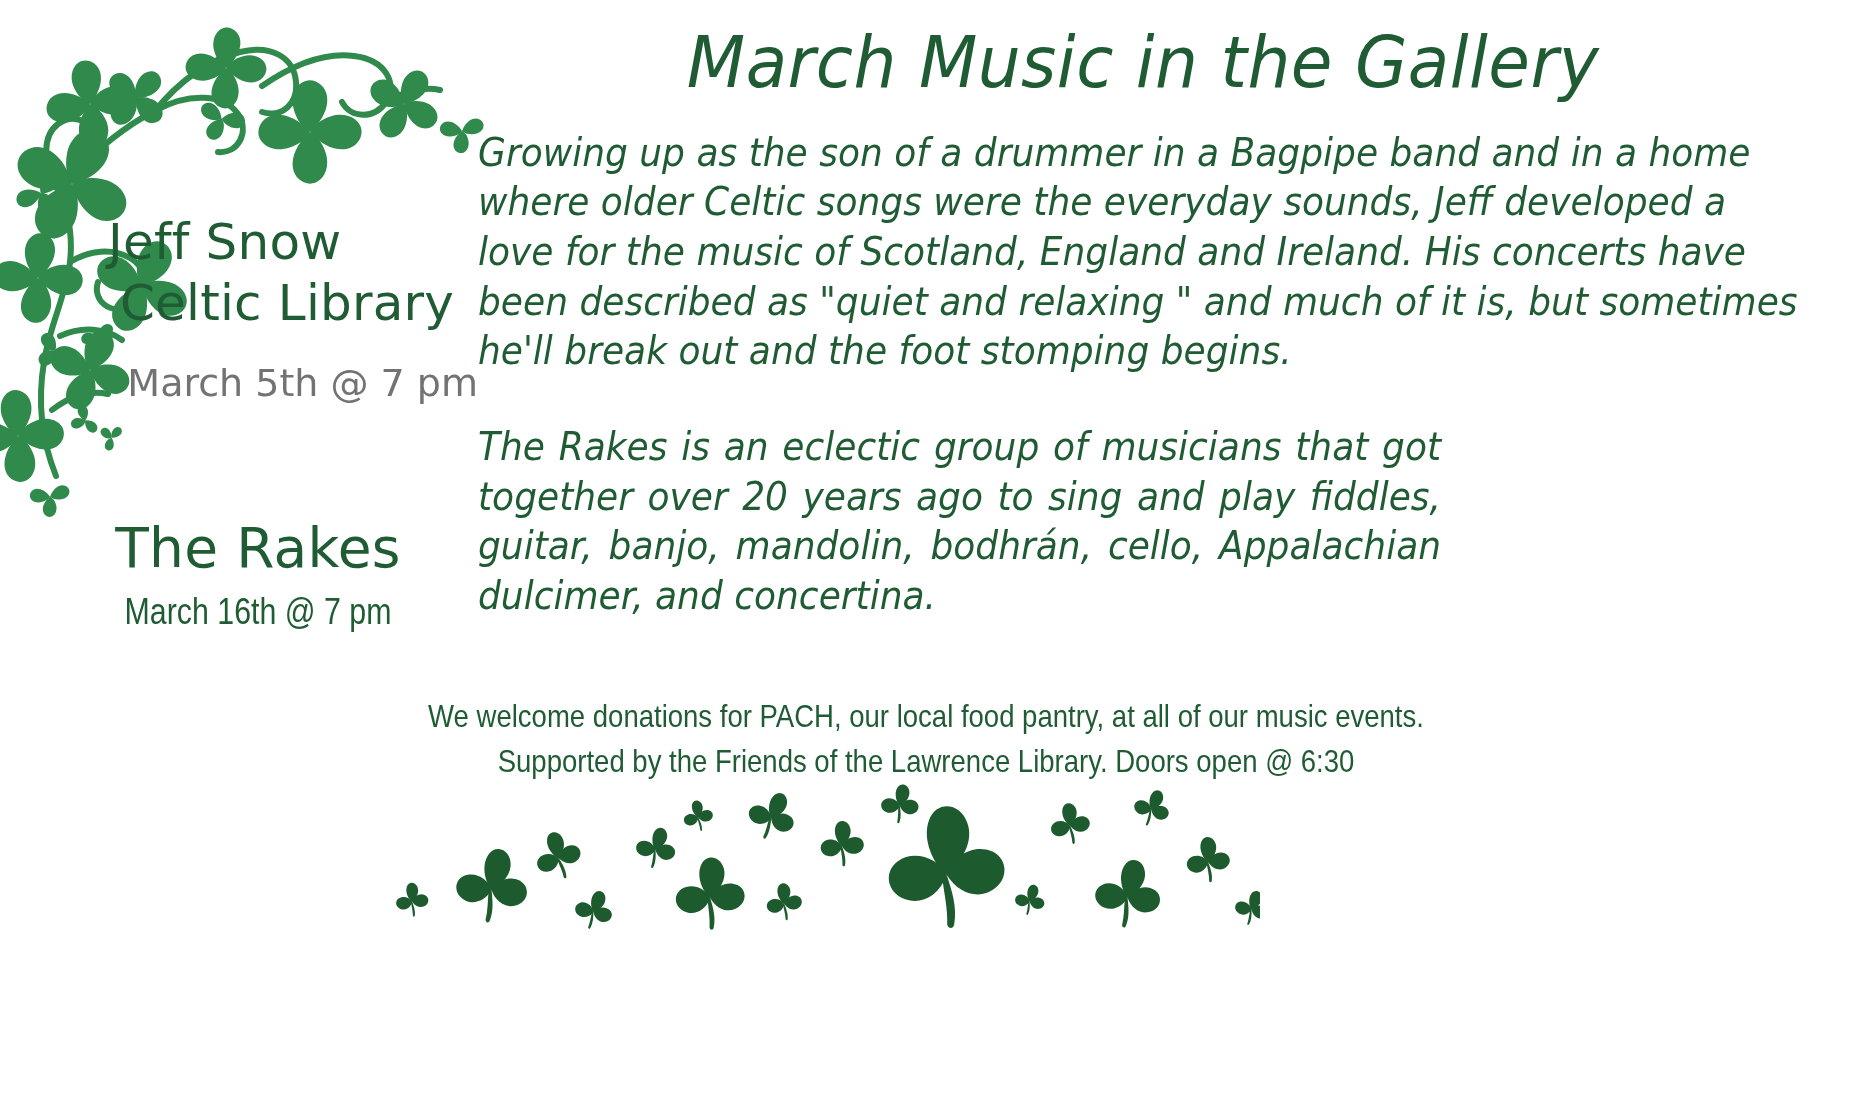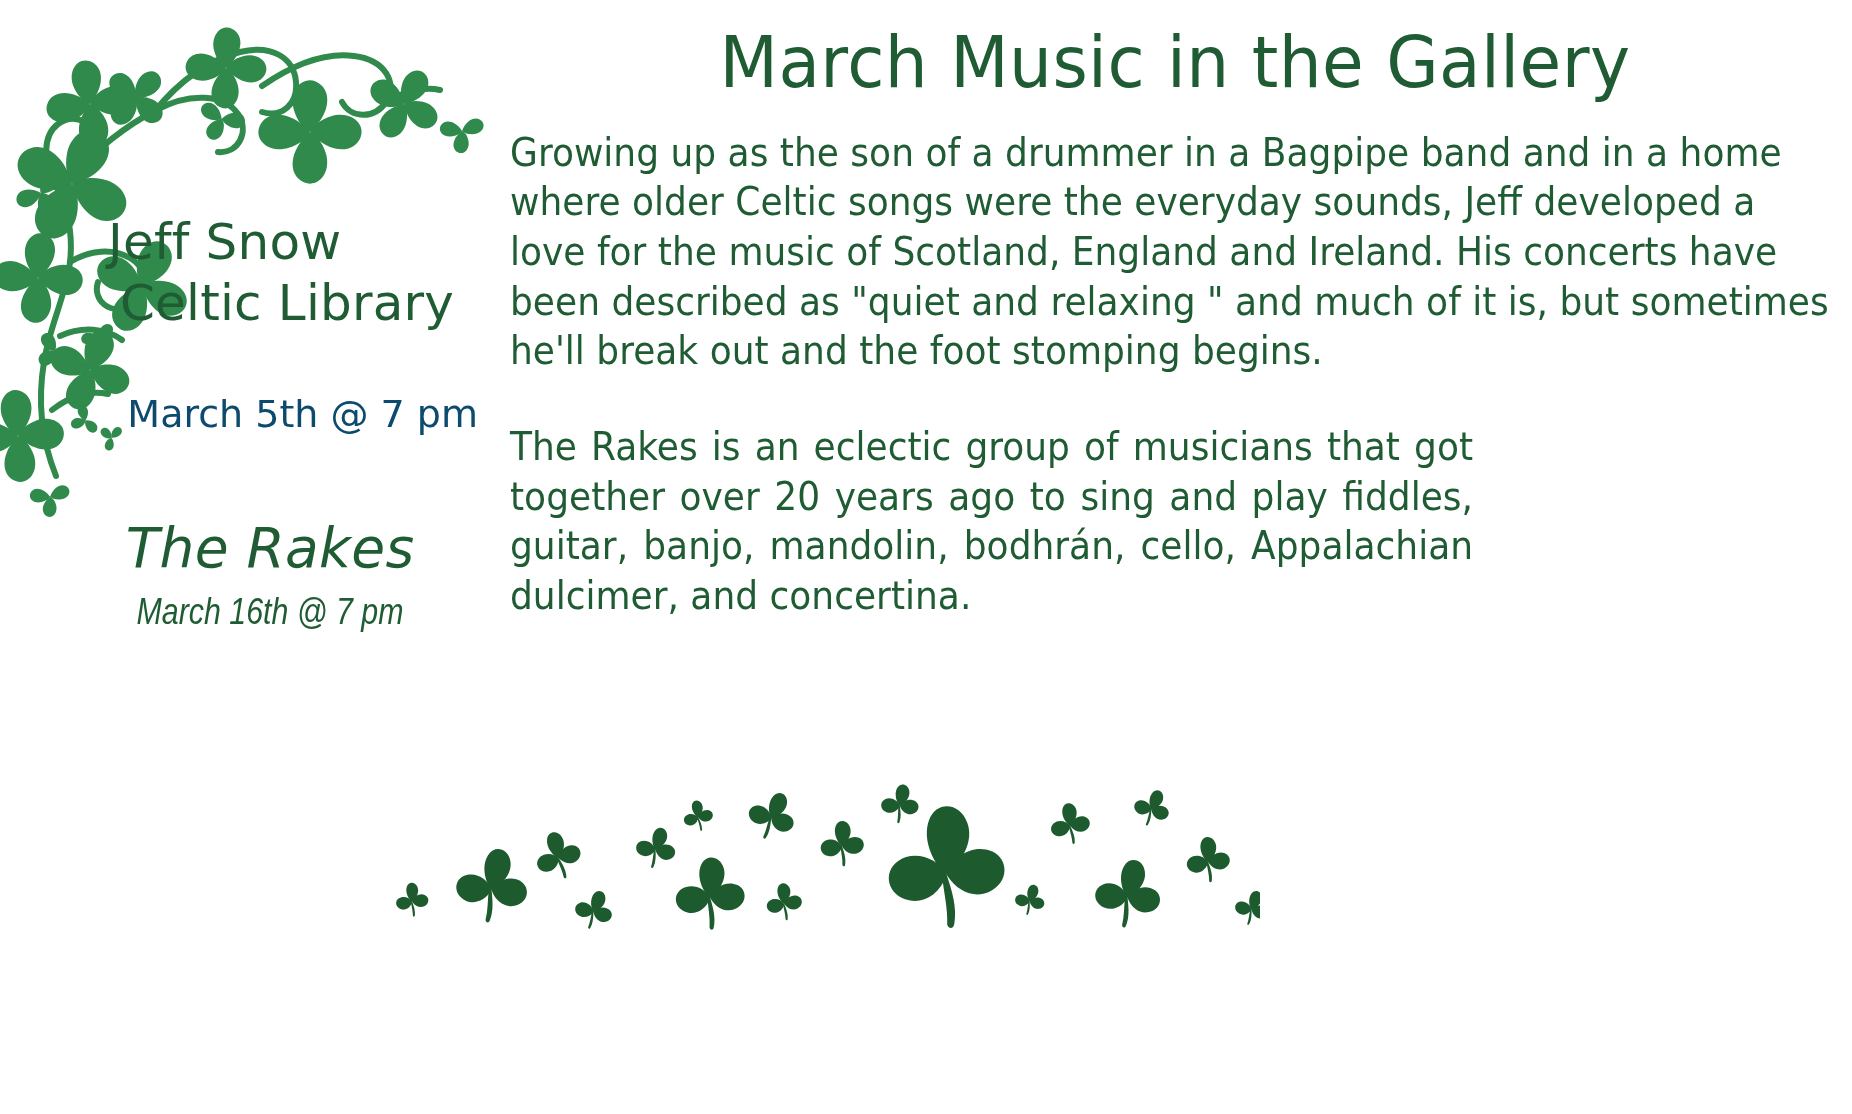--- a/index.html
+++ b/index.html
@@ -48,33 +48,32 @@
     color: #1f5c33;
     text-align: left;
     padding-left: 48px;
   }
   .event-name-serifish .ln2 { padding-left: 12px; }
 
   .event-date {
     font-family: "DejaVu Sans", sans-serif;
     font-size: 38px;
     line-height: 1.2;
-    margin-top: 58px;
+    margin-top: 27px;
     text-align: right;
     padding-right: 2px;
-    color: #0c4a6e;
+    color: #737373;
   }
 
   .left-col-2 {
     position: absolute;
-    left: 60px;
+    left: 48px;
     top: 518px;
     width: 420px;
     text-align: center;
-    font-style: italic;
   }
   .rakes-title {
     font-family: "DejaVu Sans", sans-serif;
     font-size: 55px;
     line-height: 1.1;
     color: #1f5c33;
     text-align: center;
     letter-spacing: 0.3px;
   }
   .rakes-date {
@@ -85,23 +84,24 @@
     margin-top: 10px;
     text-align: center;
     color: #1f5c33;
     transform: scaleX(0.82);
     transform-origin: center;
   }
 
   
   .right-col {
     position: absolute;
-    left: 510px;
+    left: 478px;
     top: 24px;
     width: 1330px;
+    font-style: italic;
   }
   .headline {
     font-family: "DejaVu Sans", sans-serif;
     font-weight: 400;
     font-size: 72px;
     line-height: 1.08;
     text-align: center;
     color: #1f5c33;
     letter-spacing: 0.5px;
     transform: scaleX(0.94);
@@ -249,20 +249,24 @@
     <div class="rakes-title">The Rakes</div>
     <div class="rakes-date">March 16th @ 7 pm</div>
   </div>
 
   <div class="right-col">
     <div class="headline">March Music in the Gallery</div>
     <p class="body-para para-1">Growing up as the son of a drummer in a Bagpipe band and in a home where older Celtic songs were the everyday sounds, Jeff developed a love for the music of Scotland, England and Ireland. His concerts have been described as "quiet and relaxing " and much of it is, but sometimes he'll break out and the foot stomping begins.</p>
     <p class="body-para para-2">The Rakes is an eclectic group of musicians that got together over 20 years ago to sing and play fiddles, guitar, banjo, mandolin, bodhrán, cello, Appalachian dulcimer, and concertina.</p>
   </div>
 
+  <div class="footer">
+    <span class="fline">We welcome donations for PACH, our local food pantry, at all of our music events.</span>
+    <span class="fline">Supported by the Friends of the Lawrence Library. Doors open @ 6:30</span>
+  </div>
 
   <svg class="cluster" viewBox="0 0 880 160" aria-hidden="true">
     <defs>
 
       <g id="sham">
         <path d="M0,6
                  C-6,-10 -26,-18 -40,-10
                  C-54,-2 -52,18 -34,24
                  C-22,28 -8,22 0,6 Z"></path>
         <path d="M0,6

